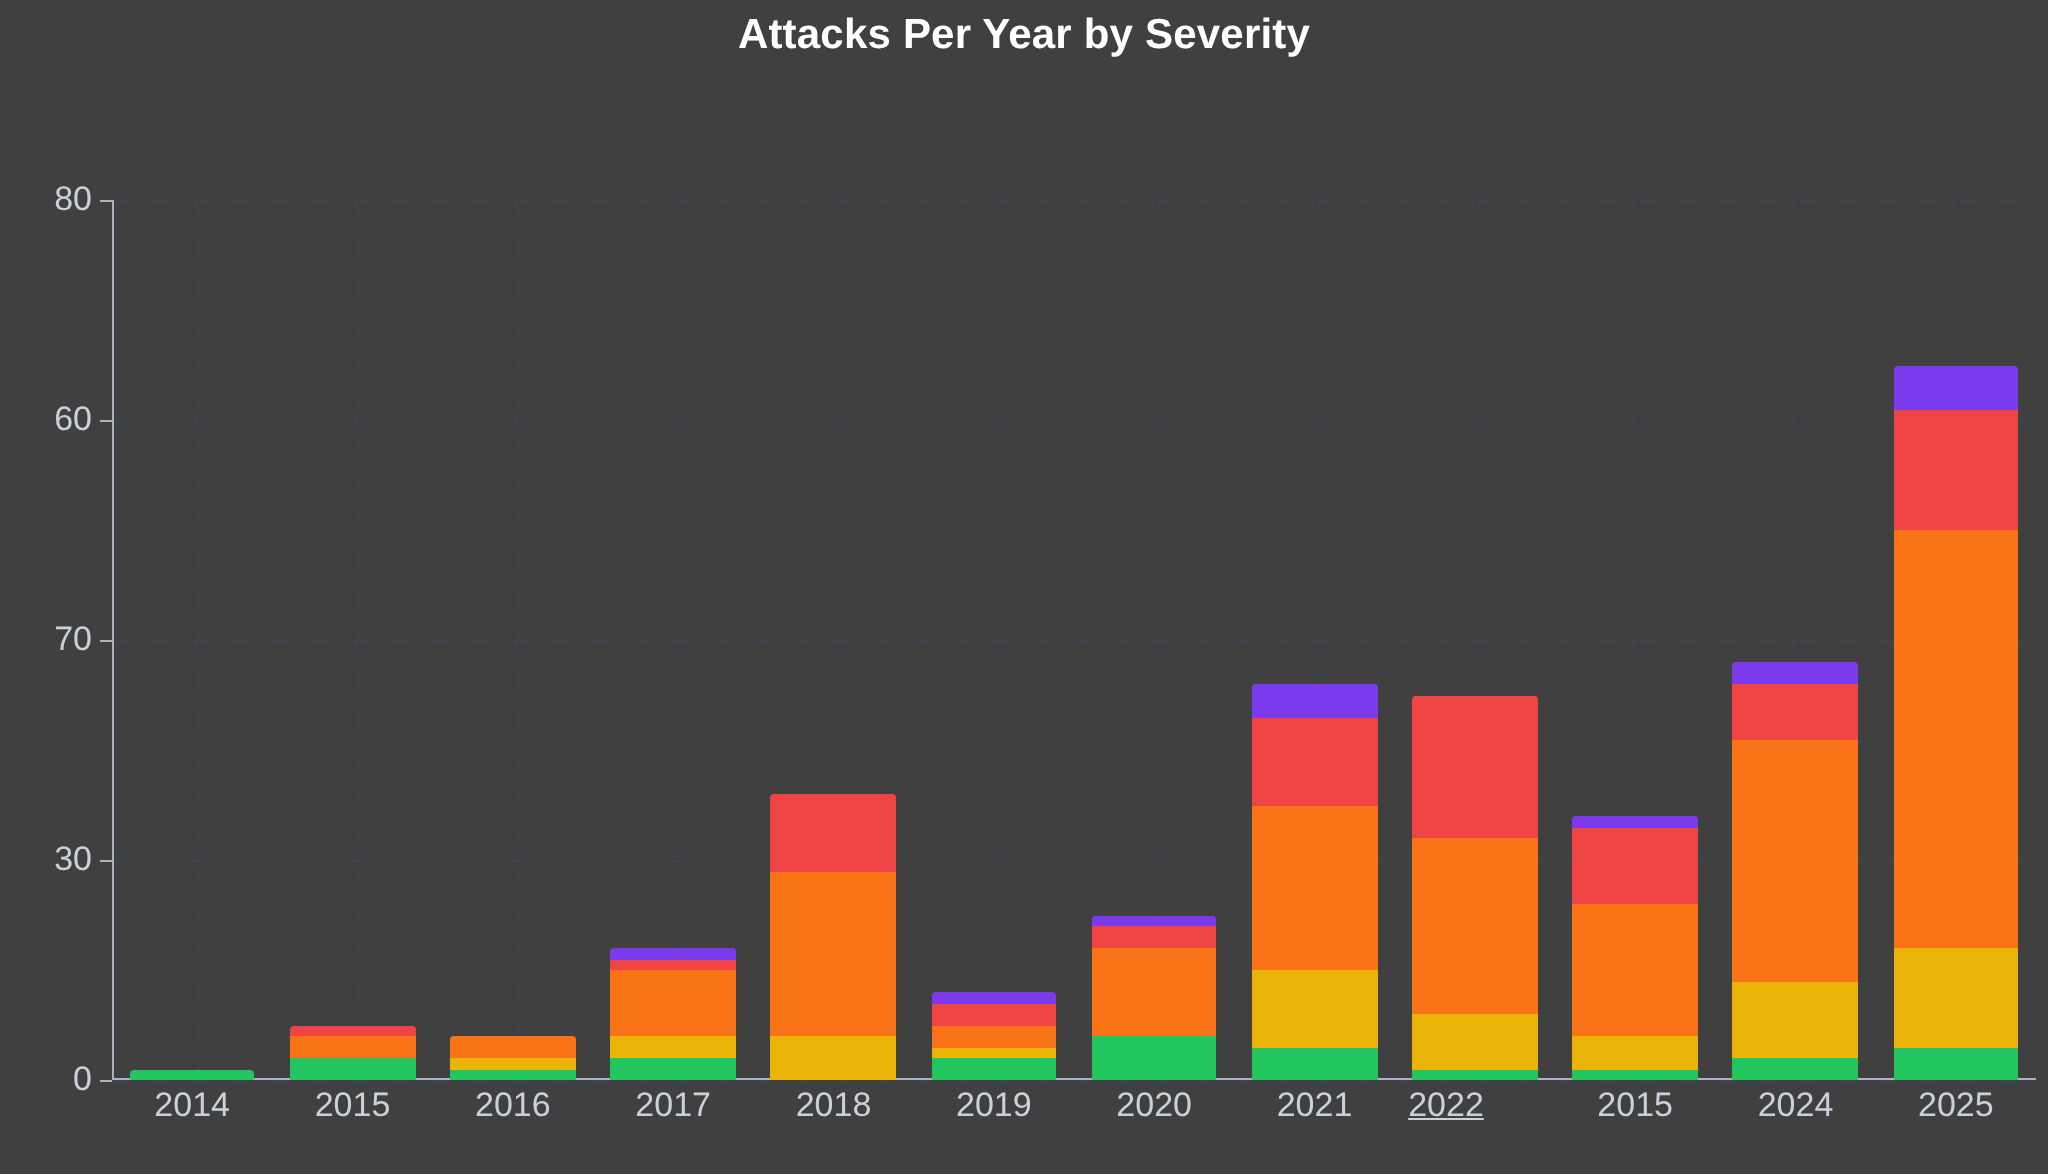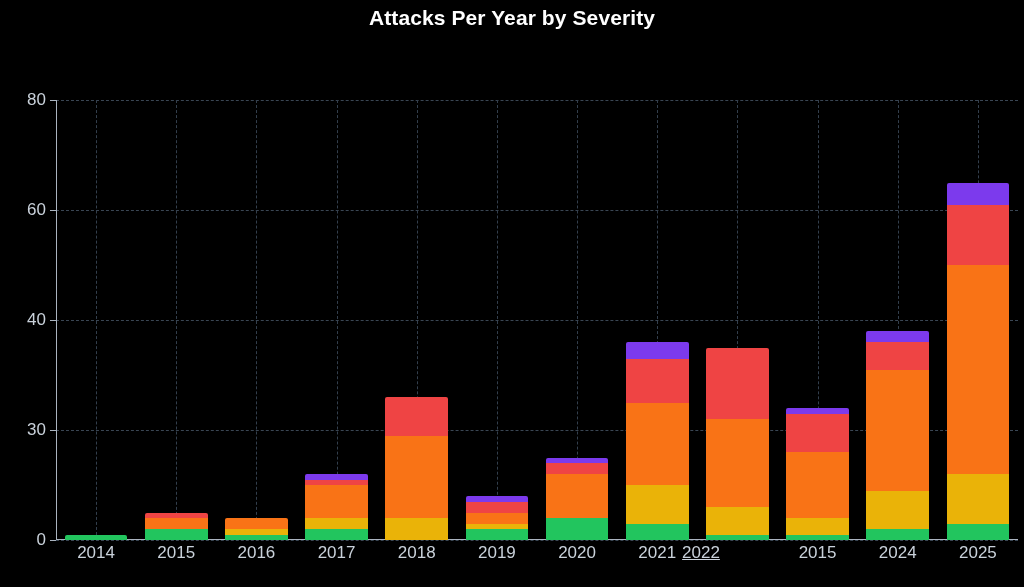--- a/index.html
+++ b/index.html
@@ -6,21 +6,21 @@
   html, body {
     margin: 0; padding: 0;
     width: 1024px; height: 587px;
     background: #1b2330;
     font-family: "Liberation Sans", sans-serif;
     overflow: hidden;
   }
   #app {
     position: relative;
     width: 1024px; height: 587px;
-    background: #000000;
+    background: #404040;
   }
 
   
   #chart-title {
     position: absolute;
     top: 6px; left: 0; width: 1024px;
     text-align: center;
     color: #ffffff;
     font-size: 21px;
     font-weight: bold;
@@ -129,21 +129,21 @@
 </head>
 <body>
 
 <div id="app">
 
   <div id="chart-title">Attacks Per Year by Severity</div>
 
   <div id="y-labels">
       <div class="ytick-label" style="top: 440px;">0</div>
       <div class="ytick-label" style="top: 330px;">30</div>
-      <div class="ytick-label" style="top: 220px;">40</div>
+      <div class="ytick-label" style="top: 220px;">70</div>
       <div class="ytick-label" style="top: 110px;">60</div>
       <div class="ytick-label" style="top: 0px;">80</div>
     </div>
 
   <div id="plot-area">
     <div id="gridlines">
         <div class="grid-h" style="top: 440px;"></div>
         <div class="grid-h" style="top: 330px;"></div>
         <div class="grid-h" style="top: 220px;"></div>
         <div class="grid-h" style="top: 110px;"></div>
@@ -246,19 +246,19 @@
 
   <div id="x-labels">
       <div class="xtick-label" style="left: 40.0833px;">2014</div>
       <div class="xtick-label" style="left: 120.25px;">2015</div>
       <div class="xtick-label" style="left: 200.417px;">2016</div>
       <div class="xtick-label" style="left: 280.583px;">2017</div>
       <div class="xtick-label" style="left: 360.75px;">2018</div>
       <div class="xtick-label" style="left: 440.917px;">2019</div>
       <div class="xtick-label" style="left: 521.083px;">2020</div>
       <div class="xtick-label" style="left: 601.25px;">2021</div>
-      <div class="xtick-label" style="left: 645px; text-decoration: underline;">2022</div>
+      <div class="xtick-label" style="left: 667px; text-decoration: underline;">2022</div>
       <div class="xtick-label" style="left: 761.583px;">2015</div>
       <div class="xtick-label" style="left: 841.75px;">2024</div>
       <div class="xtick-label" style="left: 921.917px;">2025</div>
     </div>
 
 </div>
 
 </body></html>

